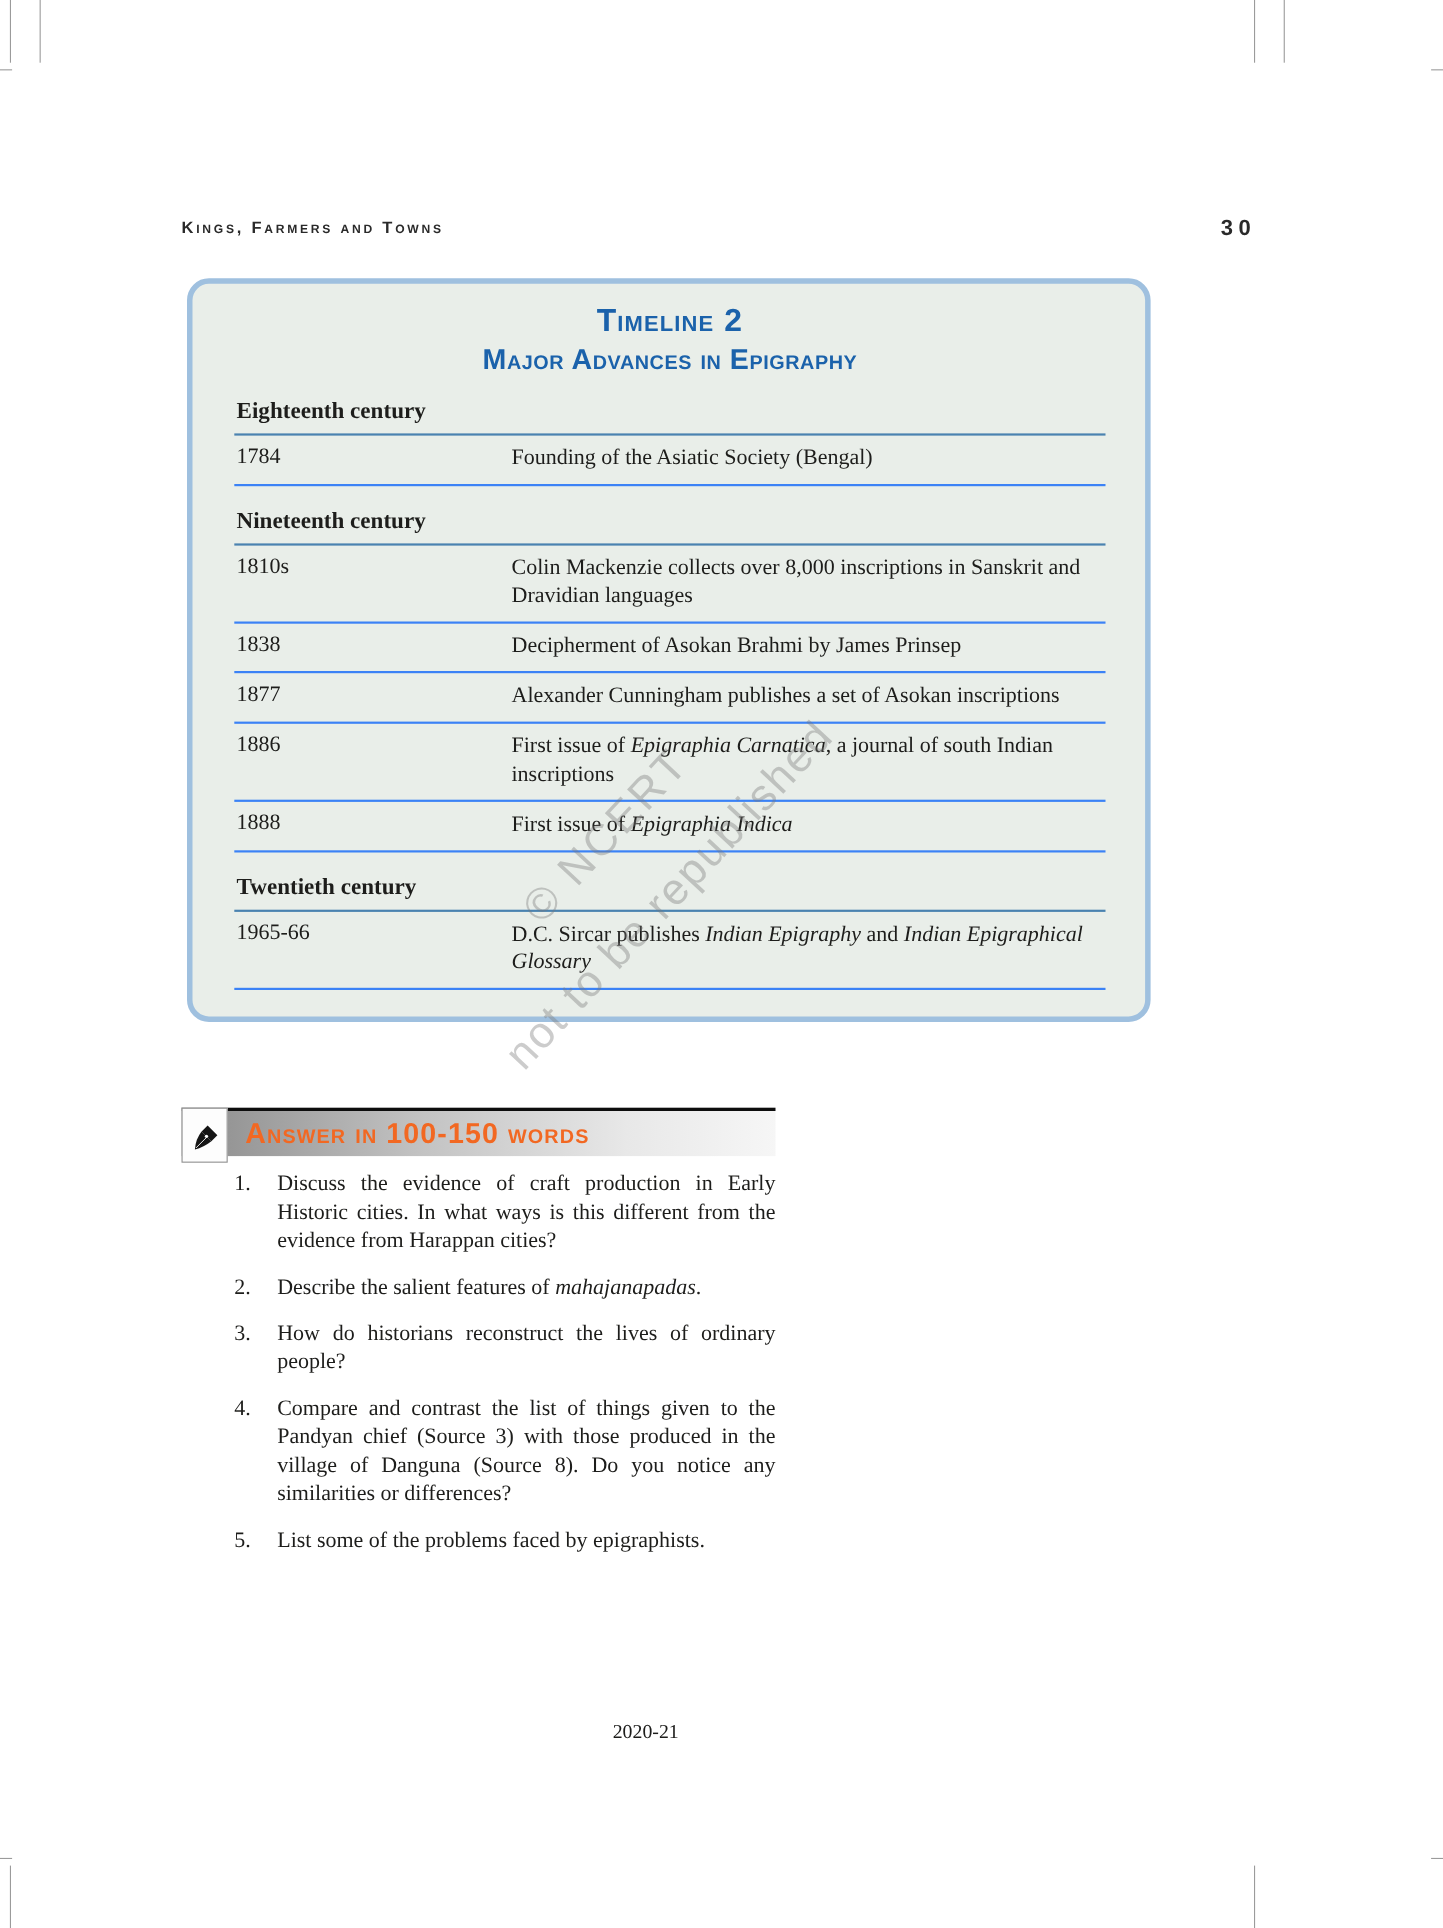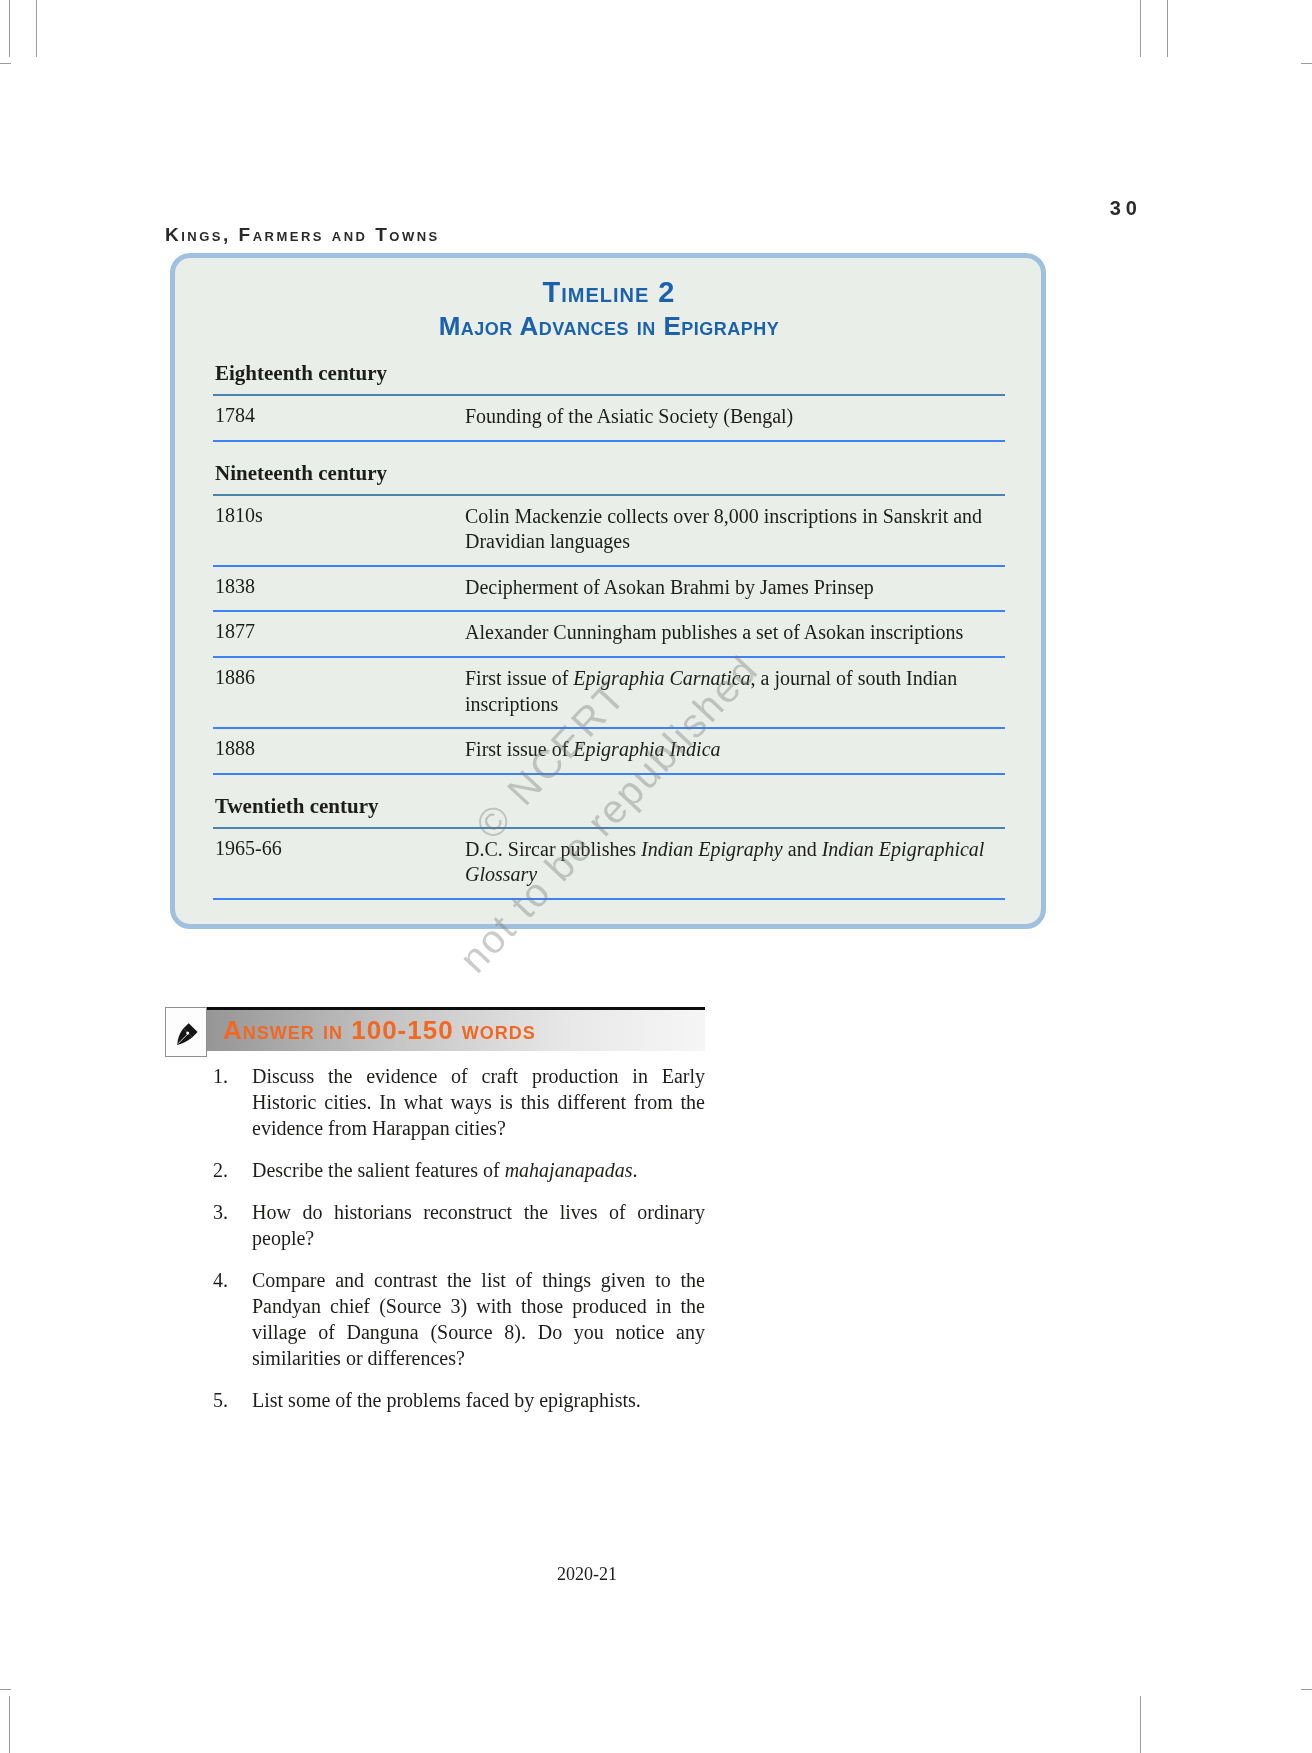--- a/index.html
+++ b/index.html
@@ -4,21 +4,21 @@
 <style>
   * { margin:0; padding:0; box-sizing:border-box; }
   html,body { background:#ffffff; }
   .page { position:relative; width:1312px; height:1753px; background:#ffffff;
           font-family:"Liberation Serif", serif; color:#1d1d1b; overflow:hidden; }
 
   .crop { position:absolute; background:#9b9b9b; }
 
   .running-head { position:absolute; left:165px; top:199px;
     font-family:"Liberation Sans", sans-serif; font-weight:700;
-    font-variant:small-caps; letter-spacing:2.5px; font-size:19px; color:#2a2a2a;margin-top:25px; }
+    font-variant:small-caps; letter-spacing:2.5px; font-size:15px; color:#2a2a2a; }
   .page-num { position:absolute; right:170px; top:197px;
     font-family:"Liberation Sans", sans-serif; font-weight:700;
     font-size:20px; letter-spacing:5px; color:#2a2a2a; }
 
   .timeline-box { position:absolute; left:170px; top:253px; width:876px;
     background:#e9eee9; border:5px solid #9fc0df; border-radius:20px;
     padding:18px 36px 24px 38px; z-index:1; }
   .tl-title { text-align:center; font-family:"Liberation Sans", sans-serif;
     font-weight:700; font-variant:small-caps; color:#1b62ab; font-size:29px; letter-spacing:1px; }
   .tl-subtitle { text-align:center; font-family:"Liberation Sans", sans-serif;

